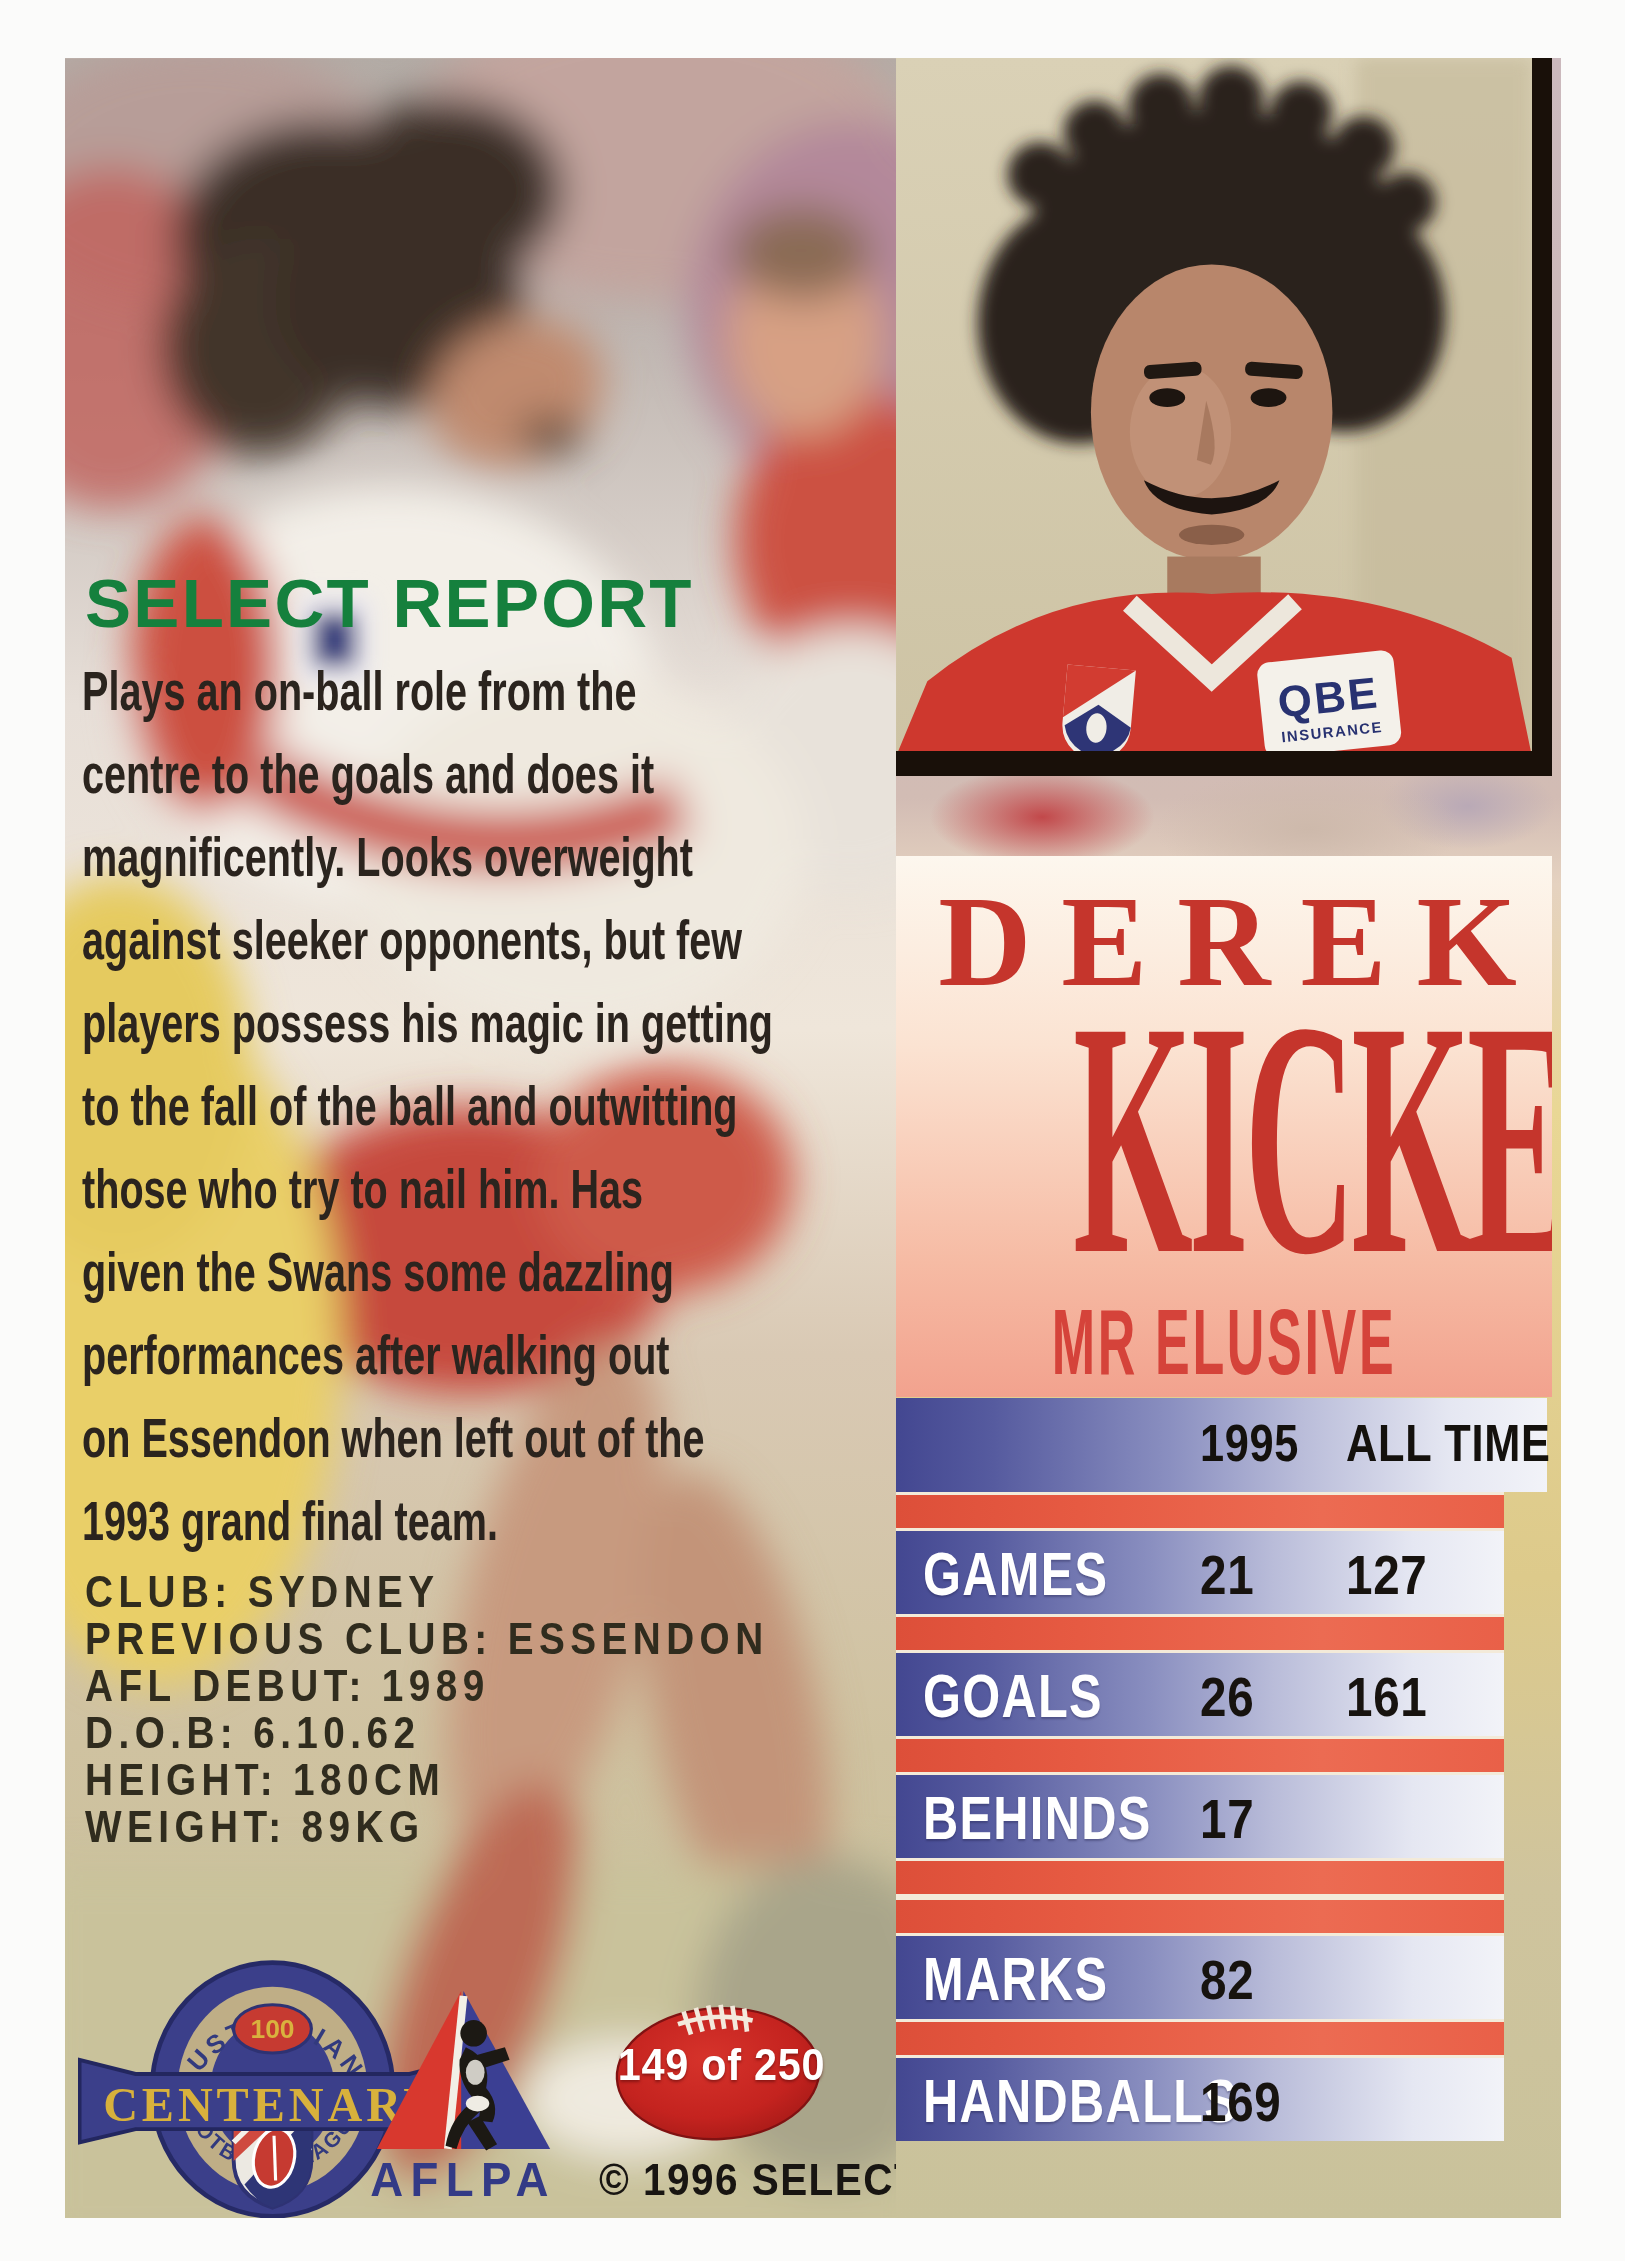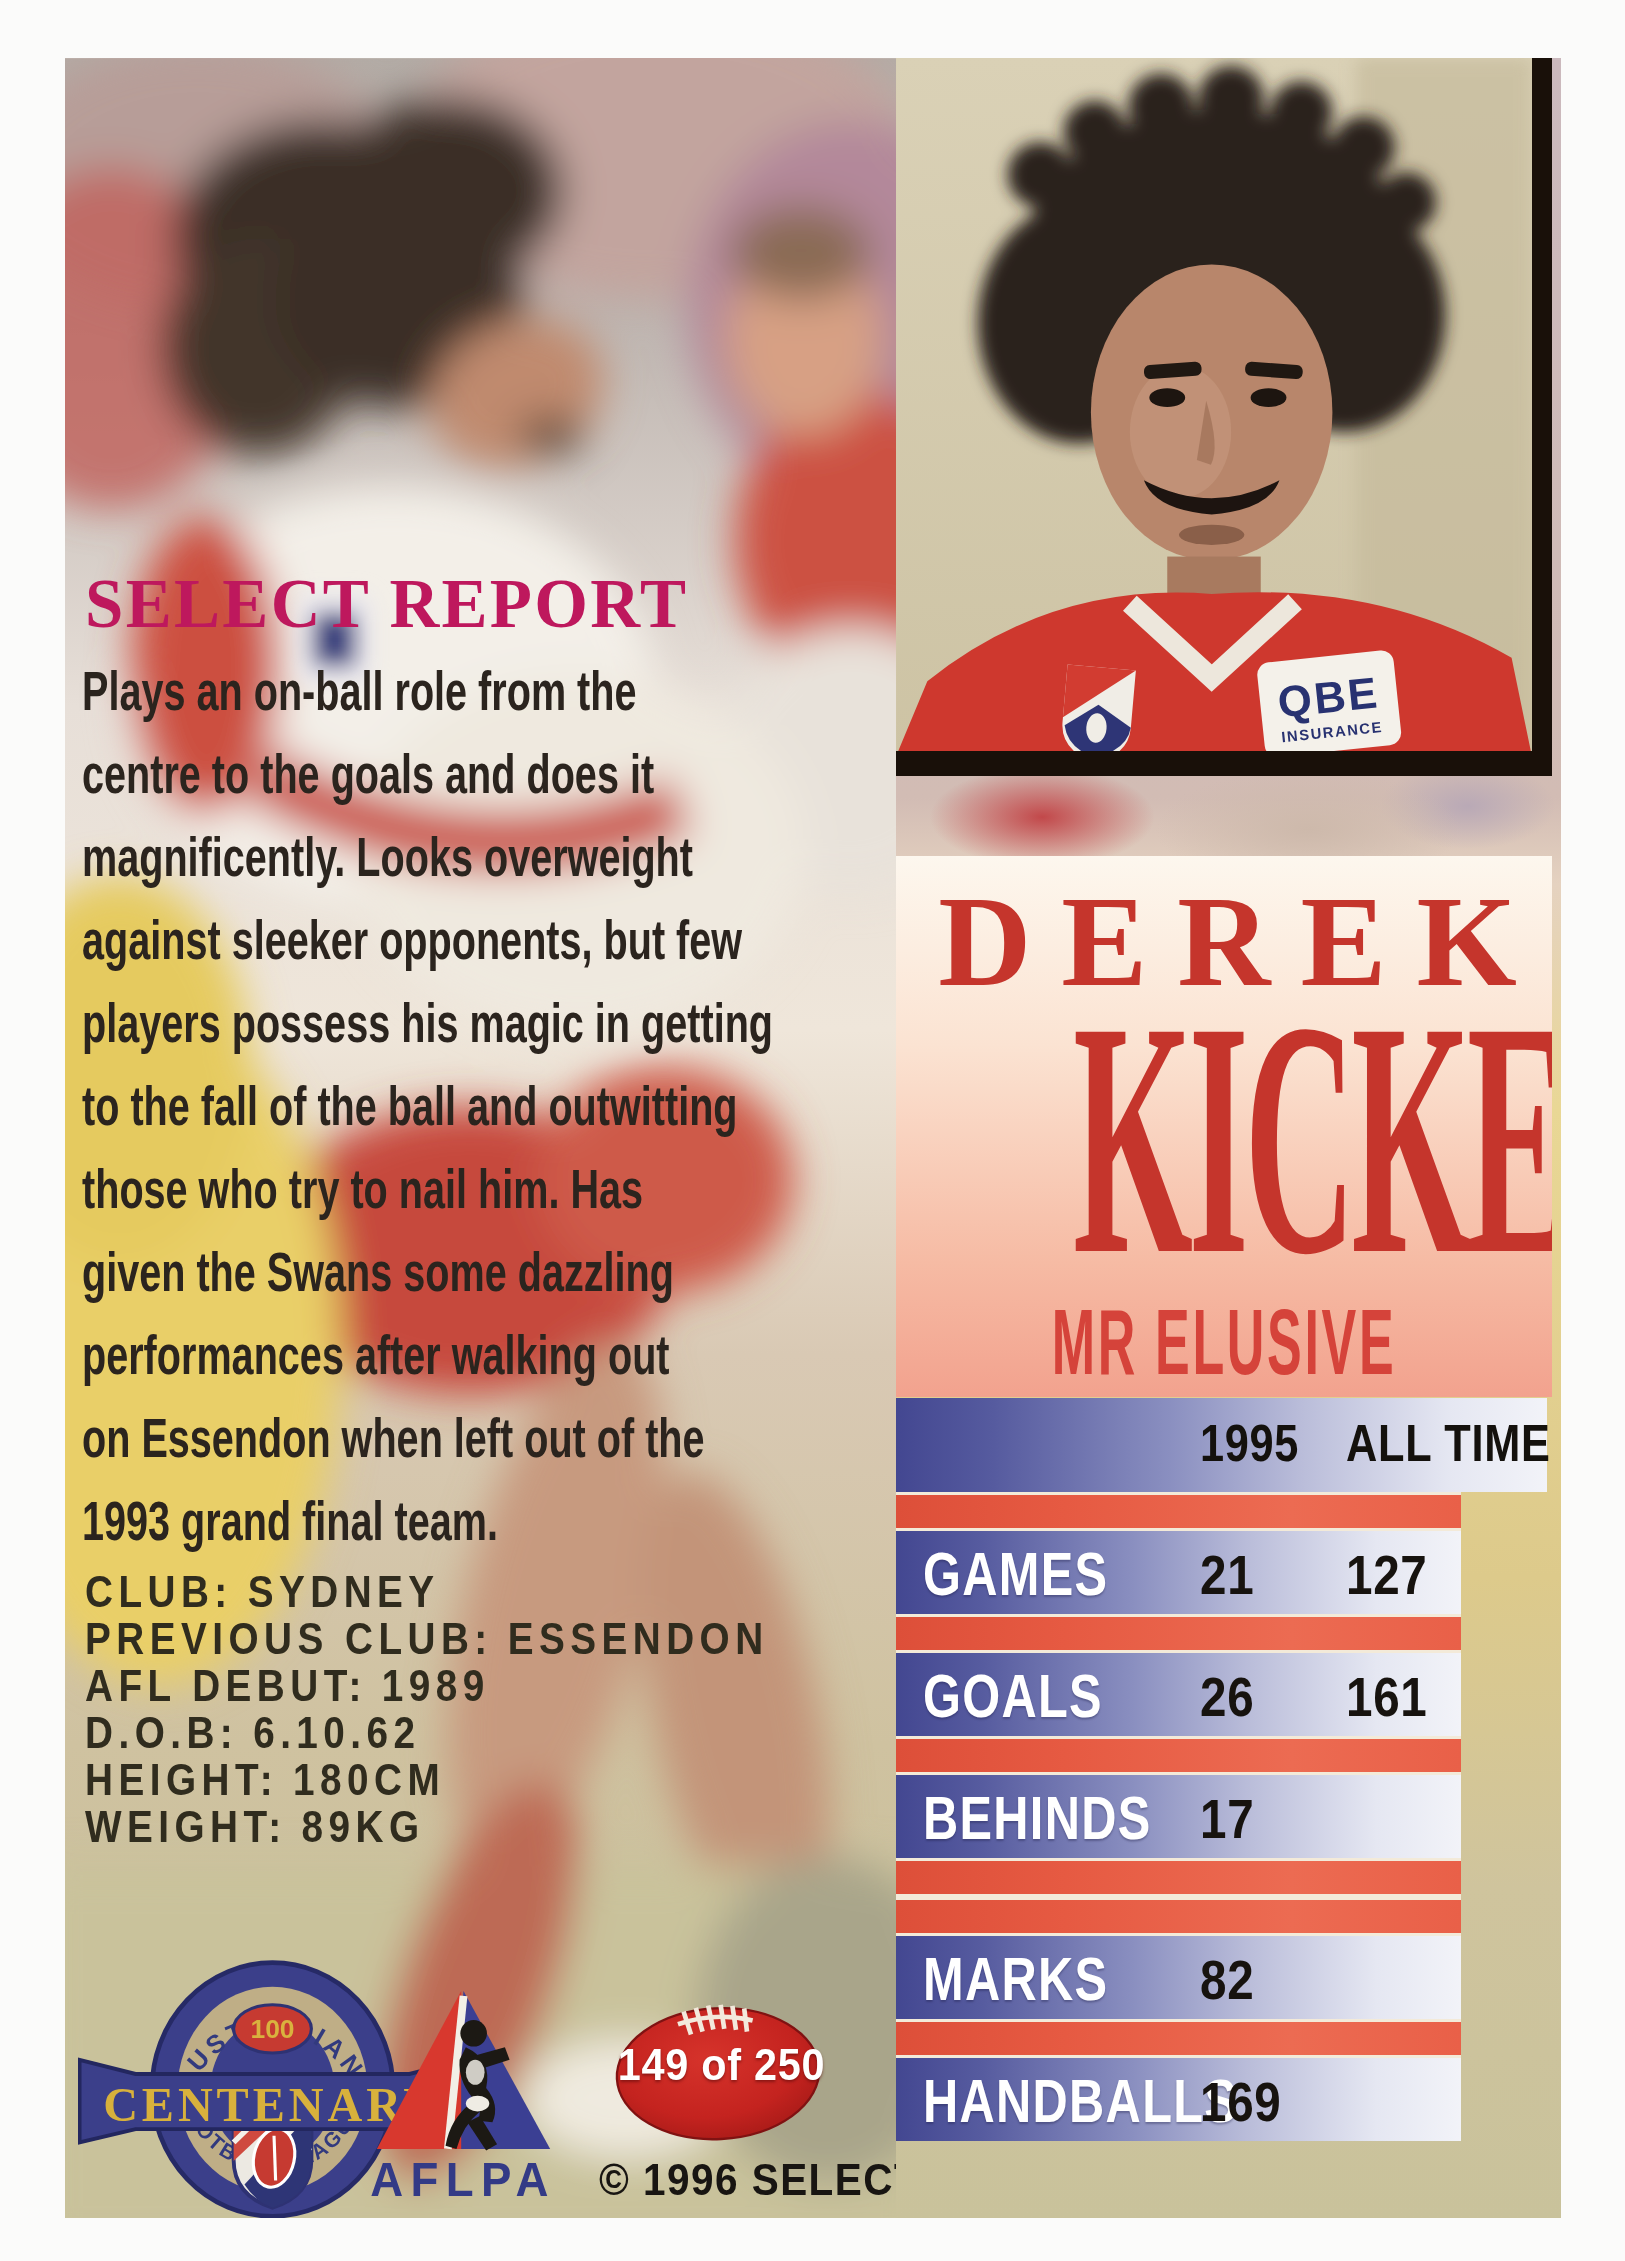--- a/index.html
+++ b/index.html
@@ -11,22 +11,22 @@
   }
   *{box-sizing:border-box;}
   .card{position:absolute;left:65px;top:58px;width:1496px;height:2160px;background:#efe9e0;overflow:hidden;}
 
   
   .left-panel{position:absolute;left:0;top:0;width:831px;height:2160px;overflow:hidden;}
   .photo-svg{position:absolute;left:0;top:0;}
 
   .select-report{
     position:absolute;left:20px;top:511px;
-    font-family:Liberation Serif, serif;font-weight:bold;
-    font-size:69px;line-height:70px;color:#be185d;letter-spacing:2.3px;white-space:nowrap;
+    font-family:Liberation Sans, sans-serif;font-weight:bold;
+    font-size:69px;line-height:70px;color:#15803d;letter-spacing:2.3px;white-space:nowrap;
   }
   .report-lines{position:absolute;left:17px;top:592px;width:810px;}
   .report-line{
     height:83px;line-height:83px;font-size:55px;font-weight:bold;color:#2b241e;
     transform:scaleX(.72);transform-origin:left center;white-space:nowrap;
   }
   .bio-lines{position:absolute;left:20px;top:1510px;width:779px;}
   .bio-line{
     height:47px;line-height:47px;font-size:44px;font-weight:bold;color:#302c1e;
     letter-spacing:6.2px;transform:scaleX(.88);transform-origin:left center;white-space:nowrap;
@@ -88,21 +88,21 @@
   .stats{position:absolute;left:0;top:1340px;width:651px;}
   .band-grad{background:linear-gradient(90deg,#434791 0%,#565b9f 15%,#8a8fc0 42%,#b9bcd9 62%,#e5e7f2 85%,#f2f3f8 100%);}
   .stats-header{position:relative;height:94px;}
   .stats-header span{
     position:absolute;top:0;height:86px;line-height:92px;
     font-size:51px;font-weight:bold;color:#14110d;letter-spacing:0.8px;
     transform:scaleX(.85);transform-origin:left center;white-space:nowrap;
   }
   .h-1995{left:304px;}
   .h-alltime{left:450px;}
-  .stat-row{width:565px;}
+  .stat-row{width:608px;}
   .stat-stripe{
     height:39px;
     background:linear-gradient(90deg,#dd4f39 0%,#e65a42 30%,#ec6b52 70%,#e96048 100%);
     border-top:3.9px solid #f3ead9;border-bottom:3.9px solid #f3ead9;
   }
   .stat-band{position:relative;height:83px;}
   .stat-label{
     position:absolute;left:26.5px;top:0;height:83px;line-height:87px;
     color:#ffffff;font-size:61px;font-weight:bold;letter-spacing:1.6px;
     transform:scaleX(.8);transform-origin:left center;white-space:nowrap;

